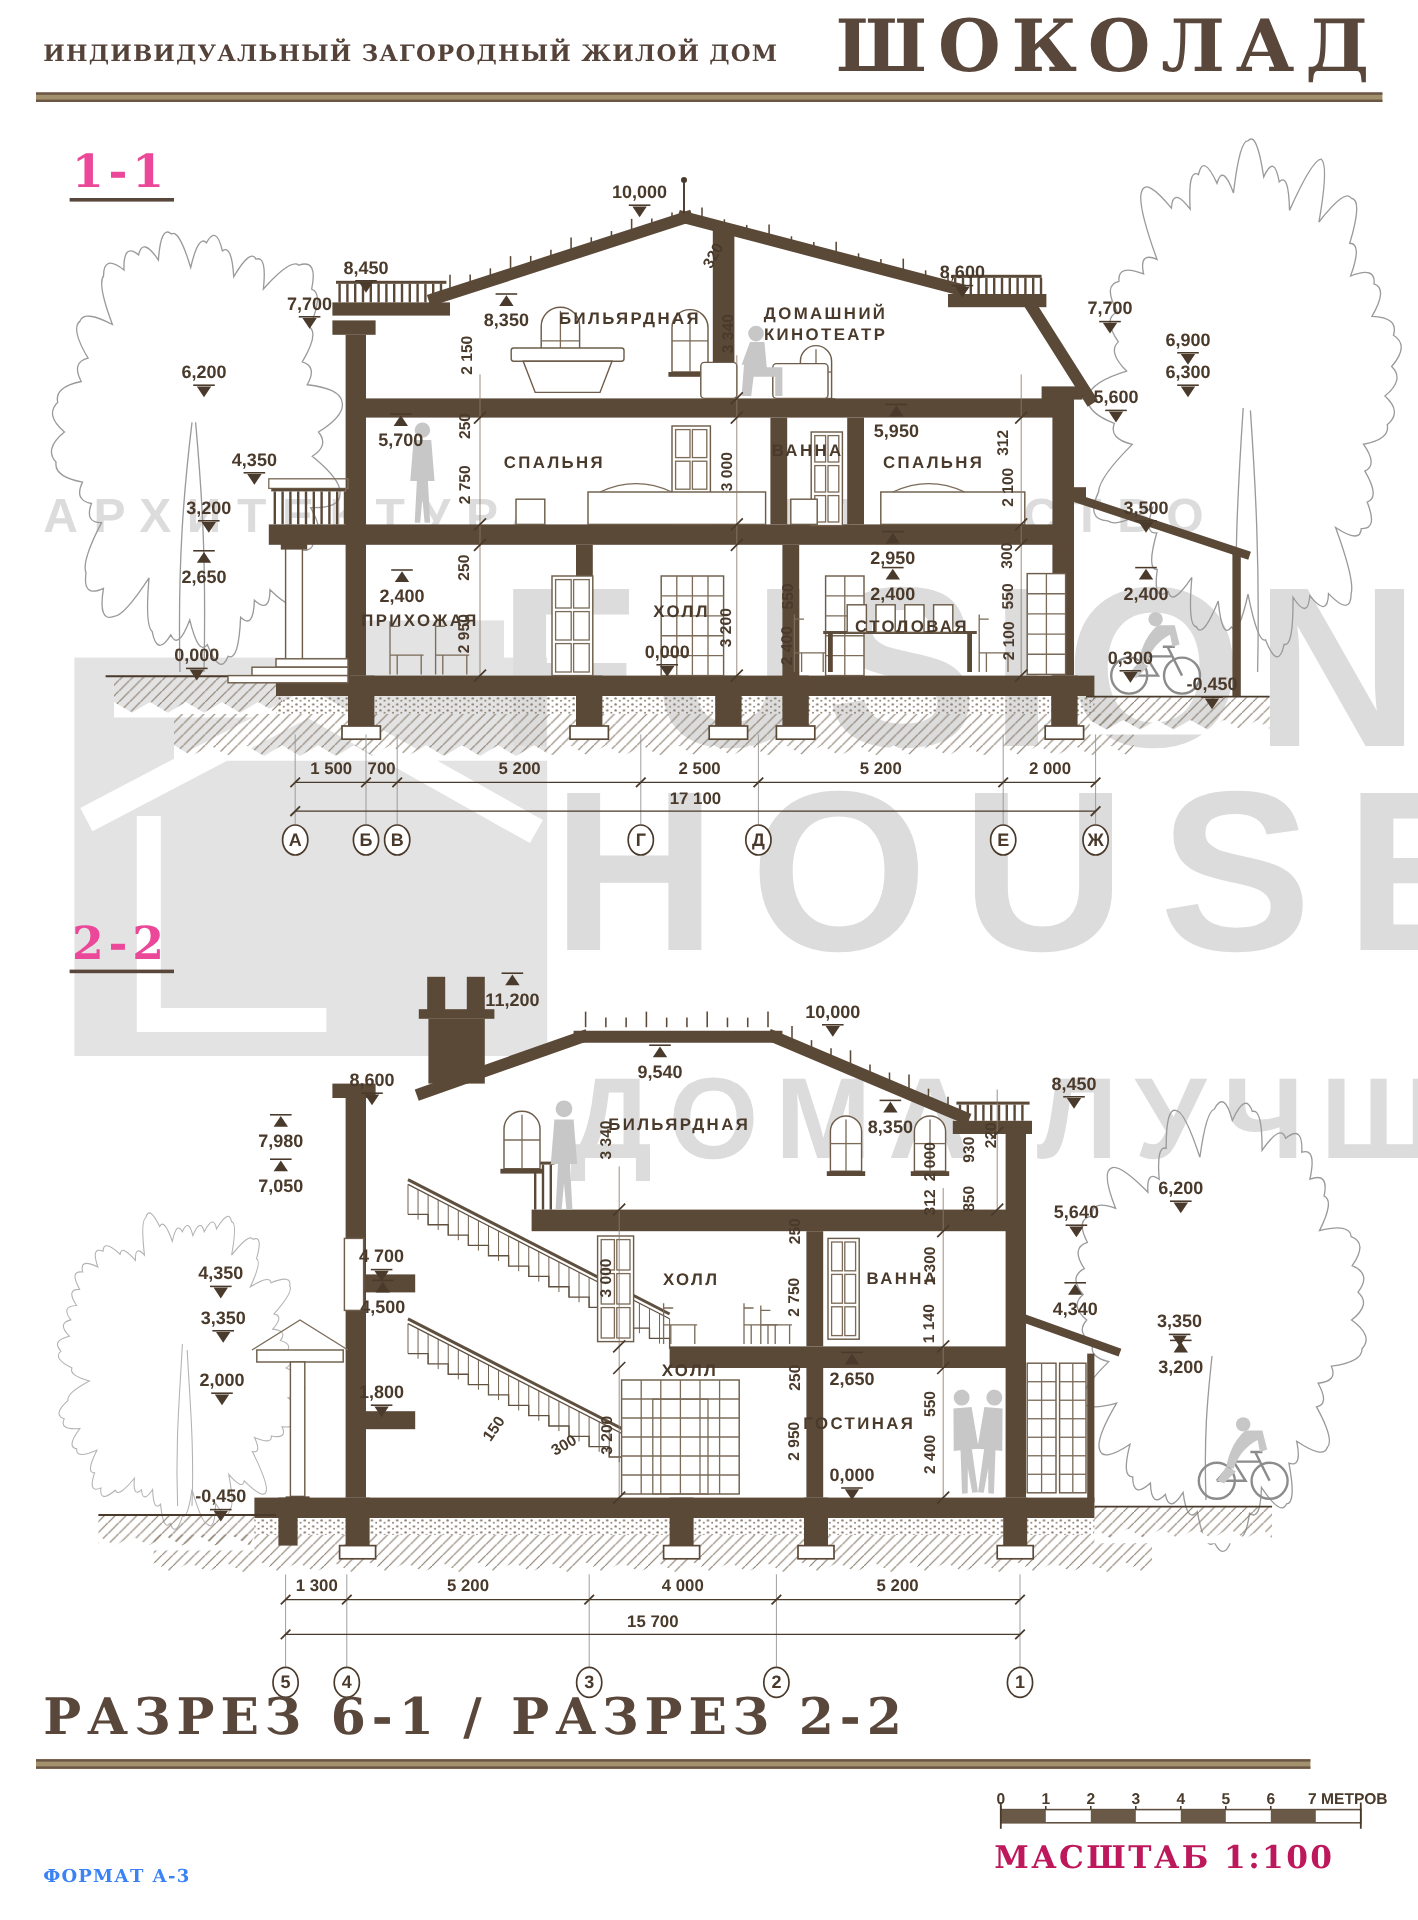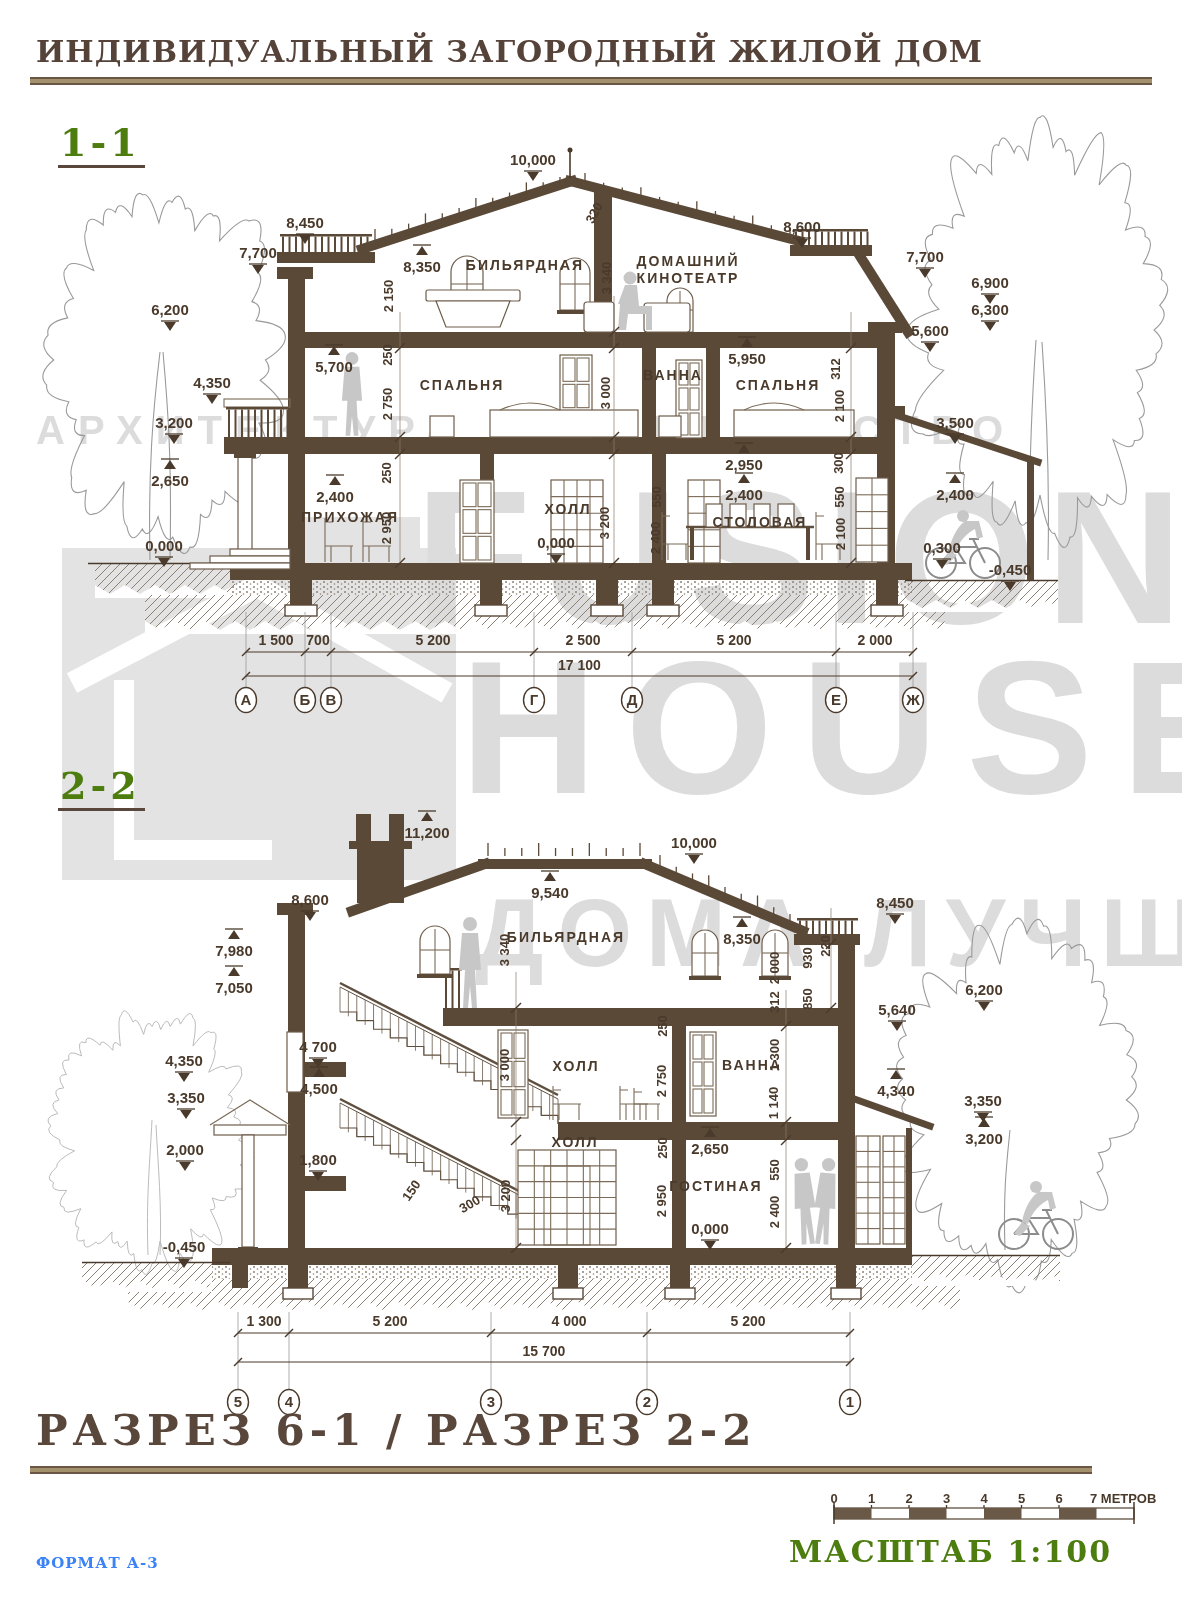--- a/index.html
+++ b/index.html
@@ -2,21 +2,21 @@
 <html><head>
 <meta charset="utf-8">
 <style>
   html,body{margin:0;padding:0;background:#888}
   #page{position:relative;width:1182px;height:1600px;background:#fff;overflow:hidden;
         font-family:"Liberation Sans",sans-serif}
   .abs{position:absolute;white-space:nowrap}
   
   .dec{font-family:"DejaVu Serif",serif;font-weight:bold;color:#55433a}
   .rule{position:absolute;height:4px;background:#a3906d;border-top:2px solid #6b5645;border-bottom:2px solid #6b5645}
-  .seclbl{font-family:"DejaVu Serif",serif;font-weight:bold;font-size:38px;color:#4d7c0f;
+  .seclbl{font-family:"DejaVu Serif",serif;font-weight:bold;font-size:38px;color:#ec4899;
           border-bottom:3px solid #5a473b;padding:0 4px 0 2px;letter-spacing:4px}
   
   .wm{position:absolute;color:#dcdcdc;font-weight:bold;white-space:nowrap}
   .wm-sq{position:absolute;background:#e3e3e3}
   
   svg.layer{position:absolute;left:0;top:0}
   .mk{font:bold 15px "Liberation Sans",sans-serif;fill:#4a3a2b}
   .vd{font:bold 13px "Liberation Sans",sans-serif;fill:#4a3a2b}
   .dm{font:bold 14px "Liberation Sans",sans-serif;fill:#4a3a2b}
   .rm{font:bold 14px "Liberation Sans",sans-serif;fill:#4a3a2b;letter-spacing:2px}
@@ -921,23 +921,24 @@
           <line x1="984" y1="1505" x2="984" y2="1508" class="mkl"></line>
           <text x="1021.5" y="1503" text-anchor="middle" class="stk">5</text>
           <line x1="1021.5" y1="1505" x2="1021.5" y2="1508" class="mkl"></line>
           <text x="1059" y="1503" text-anchor="middle" class="stk">6</text>
           <line x1="1059" y1="1505" x2="1059" y2="1508" class="mkl"></line>
         </g>
       <text x="1090" y="1503" class="stk">7 МЕТРОВ</text>
     </g>
   </svg>
 
-  <div class="abs dec" style="left:36px;top:34px;font-size:30px;letter-spacing:1px">ИНДИВИДУАЛЬНЫЙ ЗАГОРОДНЫЙ ЖИЛОЙ ДОМ</div>
+  <div class="abs dec" style="left:36px;top:34px;font-size:19px;letter-spacing:1px">ИНДИВИДУАЛЬНЫЙ ЗАГОРОДНЫЙ ЖИЛОЙ ДОМ</div>
+  <div class="abs dec" style="right:32px;top:4px;font-size:60px;letter-spacing:9px;color:#5a473b">ШОКОЛАД</div>
   <div class="rule" style="left:30px;top:77px;width:1122px"></div>
 
   <div class="abs seclbl" style="left:58px;top:120px">1-1</div>
   <div class="abs seclbl" style="left:58px;top:763px">2-2</div>
 
   <div class="abs dec" style="left:36px;top:1406px;font-size:42px;letter-spacing:5px;color:#5a473b">РАЗРЕЗ 6-1 / РАЗРЕЗ 2-2</div>
   <div class="rule" style="left:30px;top:1466px;width:1062px"></div>
-  <div class="abs dec" style="right:70px;top:1534px;font-size:30px;letter-spacing:2px;color:#4d7c0f">МАСШТАБ 1:100</div>
+  <div class="abs dec" style="right:70px;top:1534px;font-size:26px;letter-spacing:2px;color:#be185d">МАСШТАБ 1:100</div>
   <div class="abs dec" style="left:36px;top:1554px;font-size:15px;letter-spacing:1px;color:#3b82f6">ФОРМАТ А-3</div>
 </div>
 
 </body></html>

